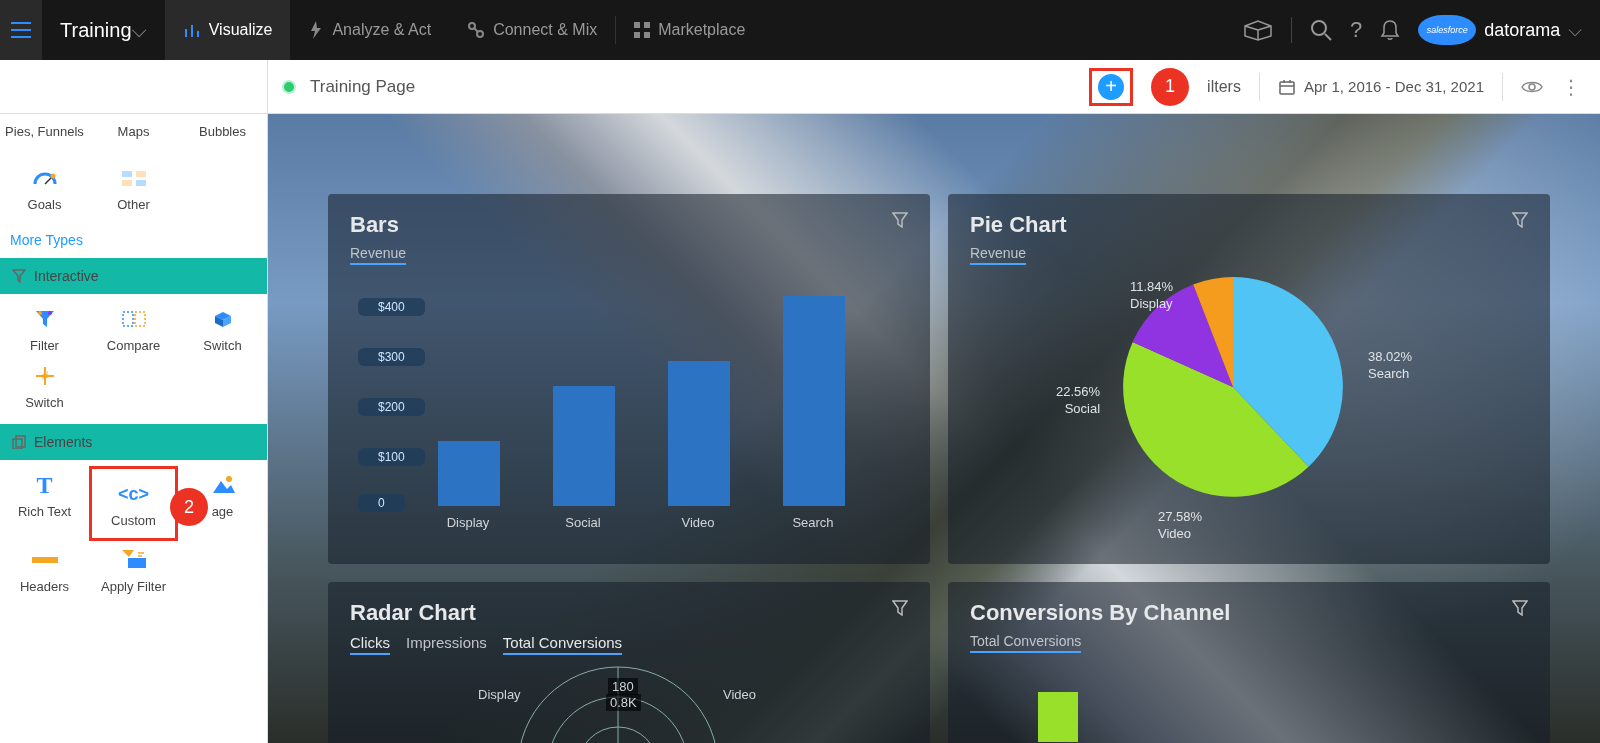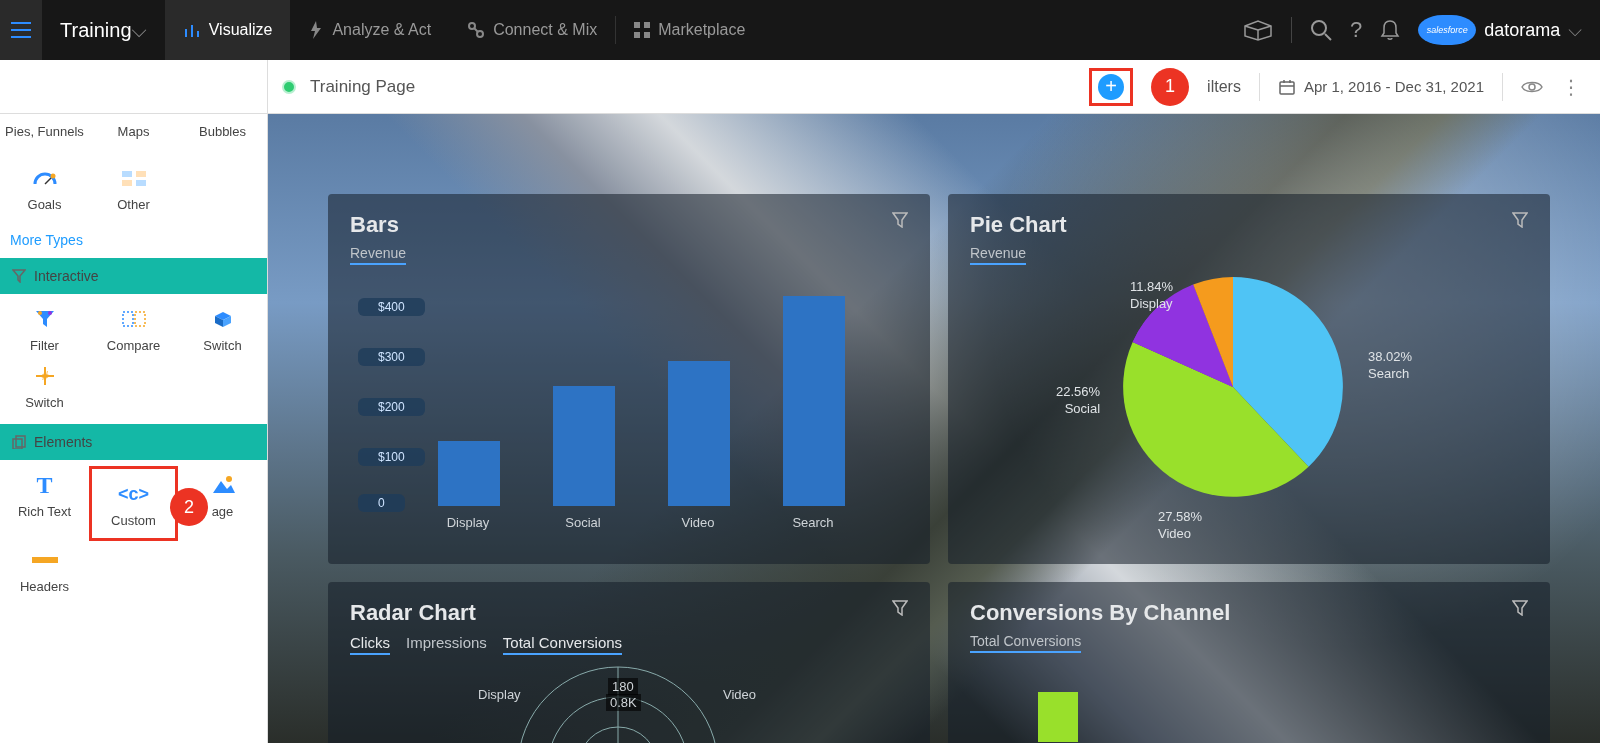--- a/index.html
+++ b/index.html
@@ -255,20 +255,28 @@
               <polygon points="2,18 10,6 16,14 20,10 24,18" fill="#2d8cff"></polygon>
               <circle cx="18" cy="4" r="3" fill="#f5a623"></circle>
             </svg>
           </div><span>age</span></div>
       <div class="callout-2" style="left:170px;top:28px">2</div>
       <div class="witem"><div class="wicon">
             <svg width="26" height="14" viewBox="0 0 26 14">
               <rect x="0" y="4" width="26" height="6" fill="#f5a623"></rect>
             </svg>
           </div><span>Headers</span></div>
+      <div class="witem"><div class="wicon">
+            <svg width="28" height="20" viewBox="0 0 28 20">
+              <rect x="8" y="8" width="18" height="10" fill="#2d8cff"></rect>
+              <polygon points="2,0 14,0 9,7" fill="#f5a623"></polygon>
+              <line x1="18" y1="3" x2="24" y2="3" stroke="#f5a623" stroke-width="1.5"></line>
+              <line x1="18" y1="6" x2="22" y2="6" stroke="#f5a623" stroke-width="1.5"></line>
+            </svg>
+          </div><span>Apply Filter</span></div>
     </div>
   </div>
 
   <div class="canvas">
     <div class="mountain"></div>
     <div class="widgets">
 
       <div class="widget">
         <h3>Bars</h3>
         <span class="sub">Revenue</span>

